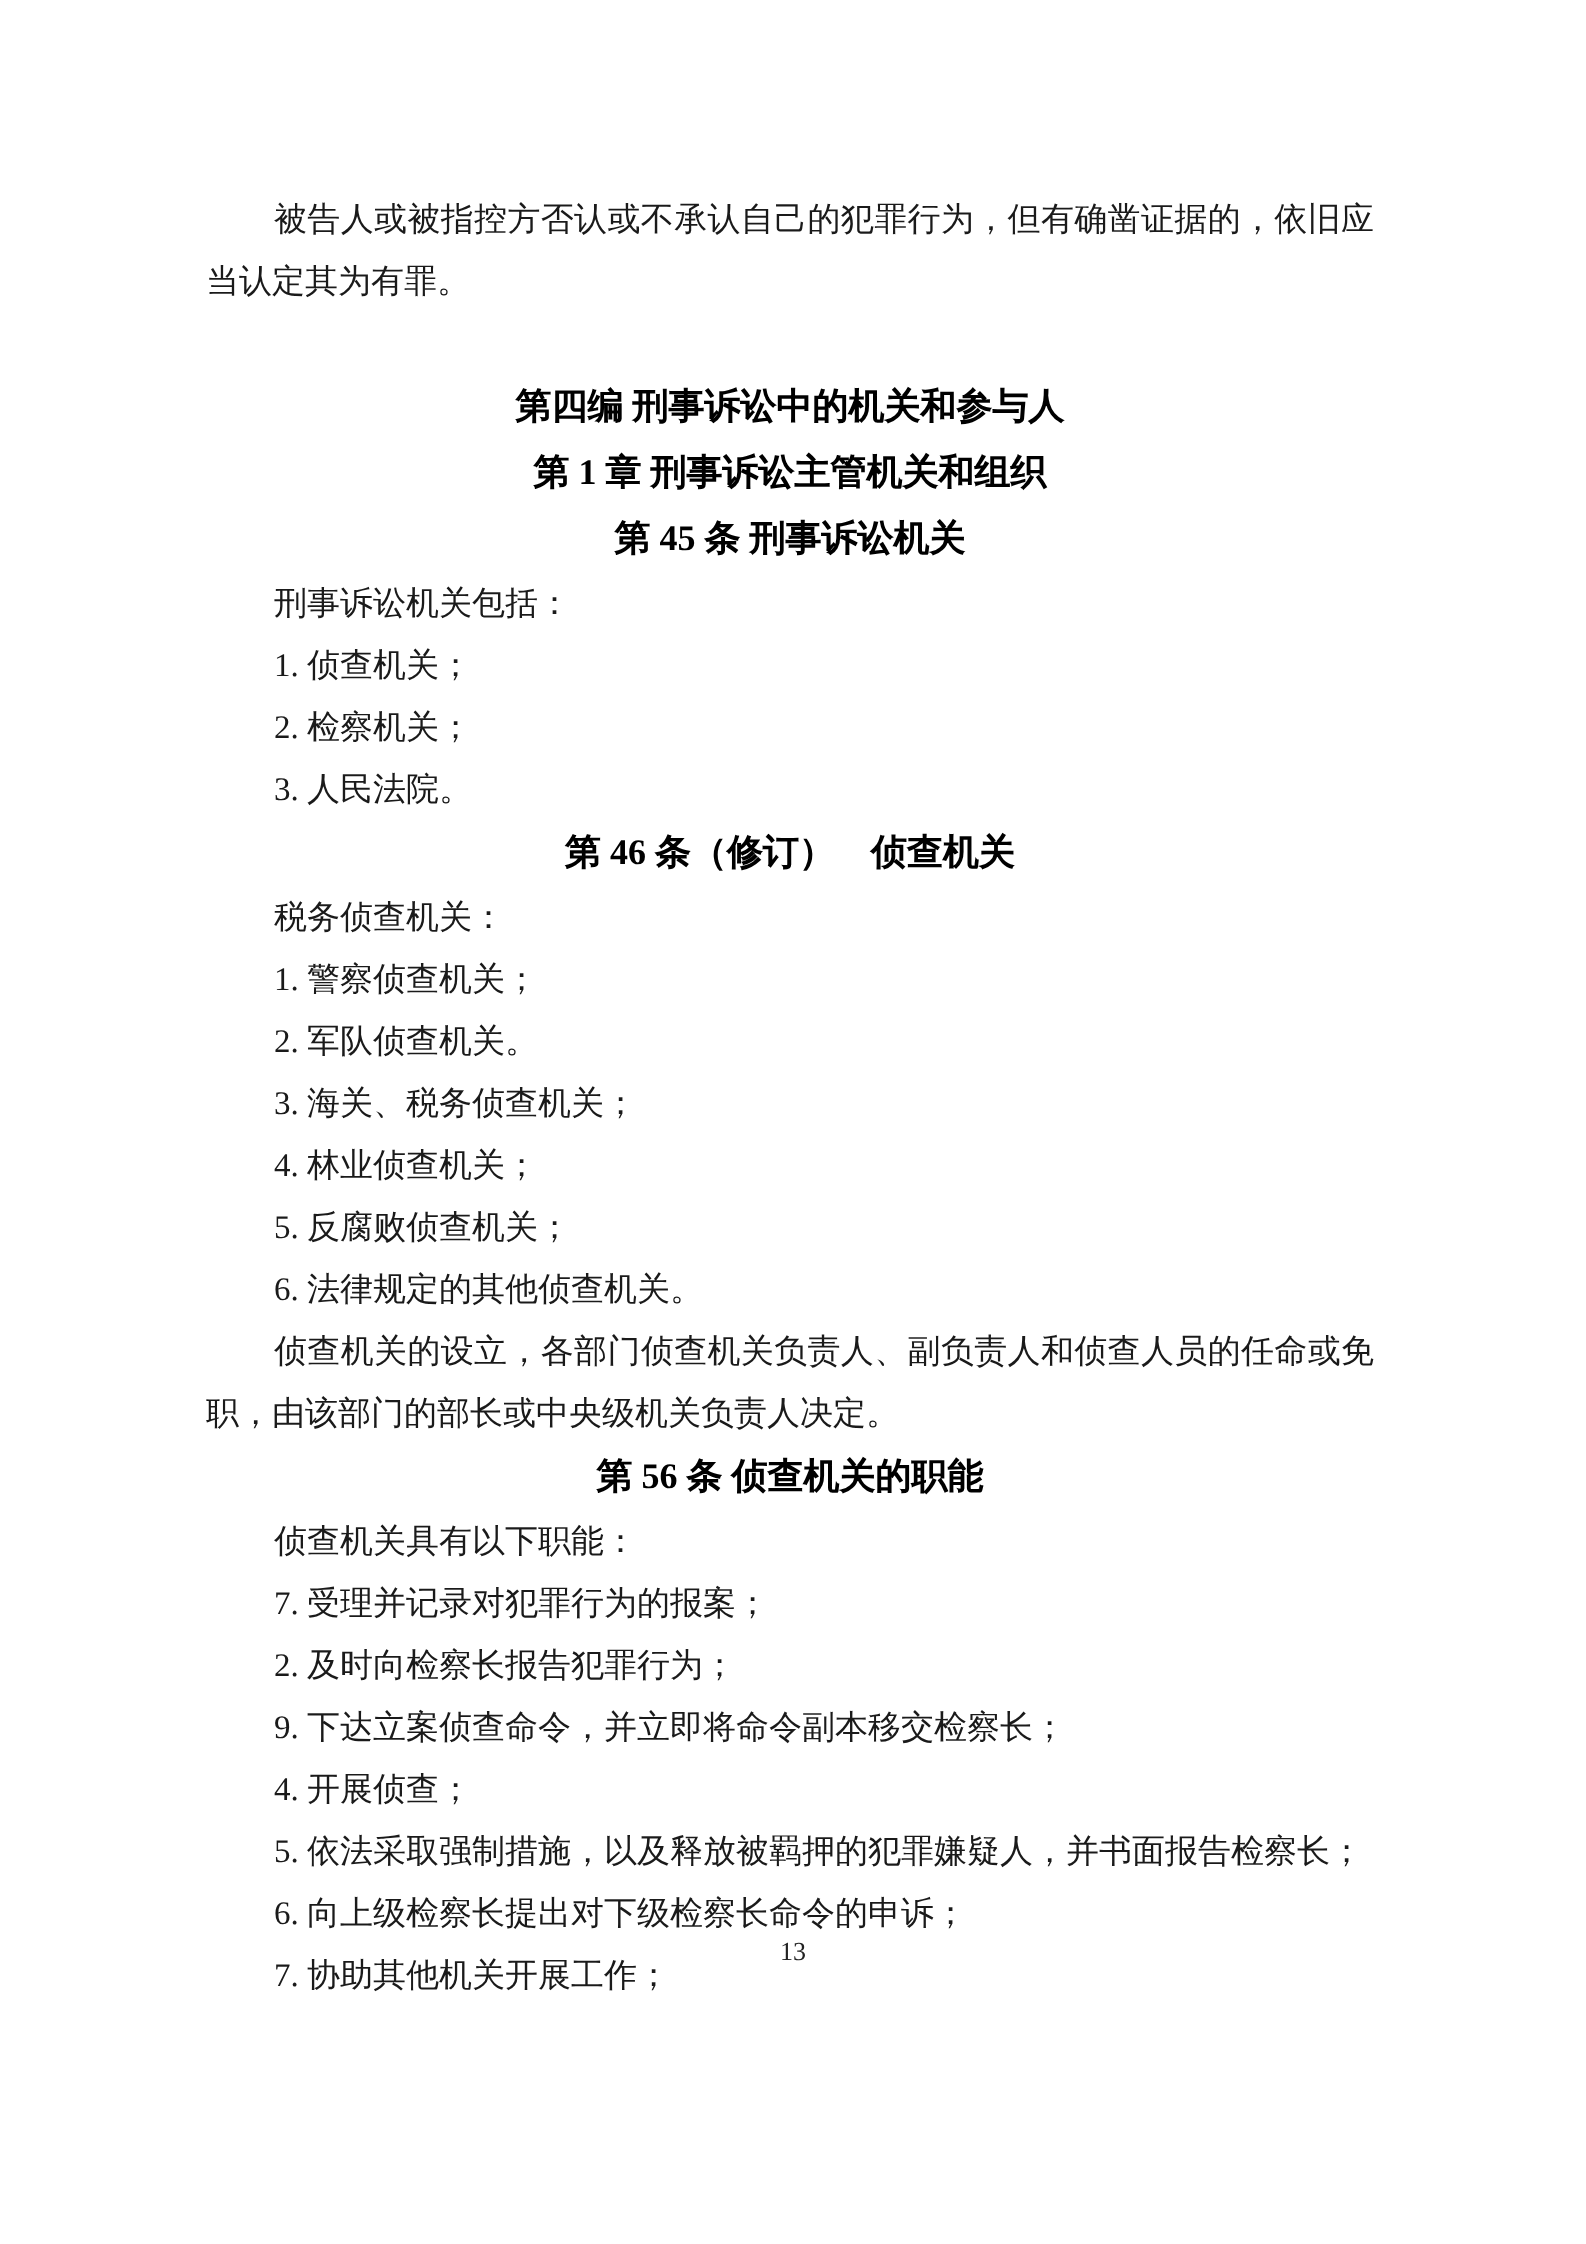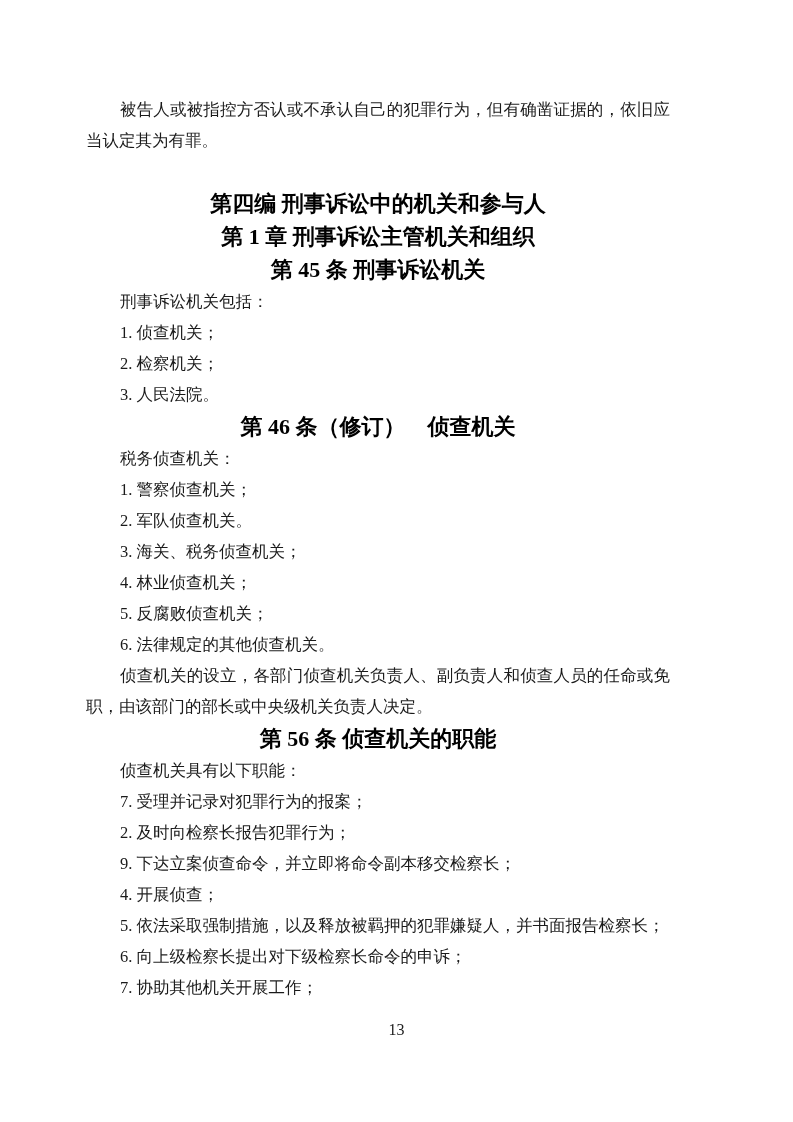--- a/index.html
+++ b/index.html
@@ -11,54 +11,54 @@
     position: relative;
     width: 793px;
     height: 1122px;
     background: #ffffff;
     overflow: hidden;
     font-family: "Liberation Serif", "DejaVu Serif", serif;
     color: #1a1a1a;
   }
   .content {
     position: absolute;
-    left: 86px;
+    left: 103px;
     top: 94px;
     width: 584px;
     font-size: 16.5px;
     line-height: 31px;
   }
   .para {
     margin: 0;
     text-indent: 34px;
     text-align: justify;
   }
   .line {
     margin: 0;
     text-indent: 34px;
     white-space: nowrap;
   }
   .heading {
     margin: 0;
     font-weight: bold;
-    font-size: 22px;
+    font-size: 18px;
     line-height: 33px;
     text-align: center;
     color: #000000;
   }
   .gap-before {
     margin-top: 31px;
   }
   .page-number {
     position: absolute;
     left: 0;
-    top: 1022px;
+    top: 968px;
     width: 100%;
     text-align: center;
-    font-size: 16px;
+    font-size: 13px;
     line-height: 16px;
     color: #222222;
   }
 </style>
 </head>
 <body>
 
 <div class="page">
   <div class="content">
 

